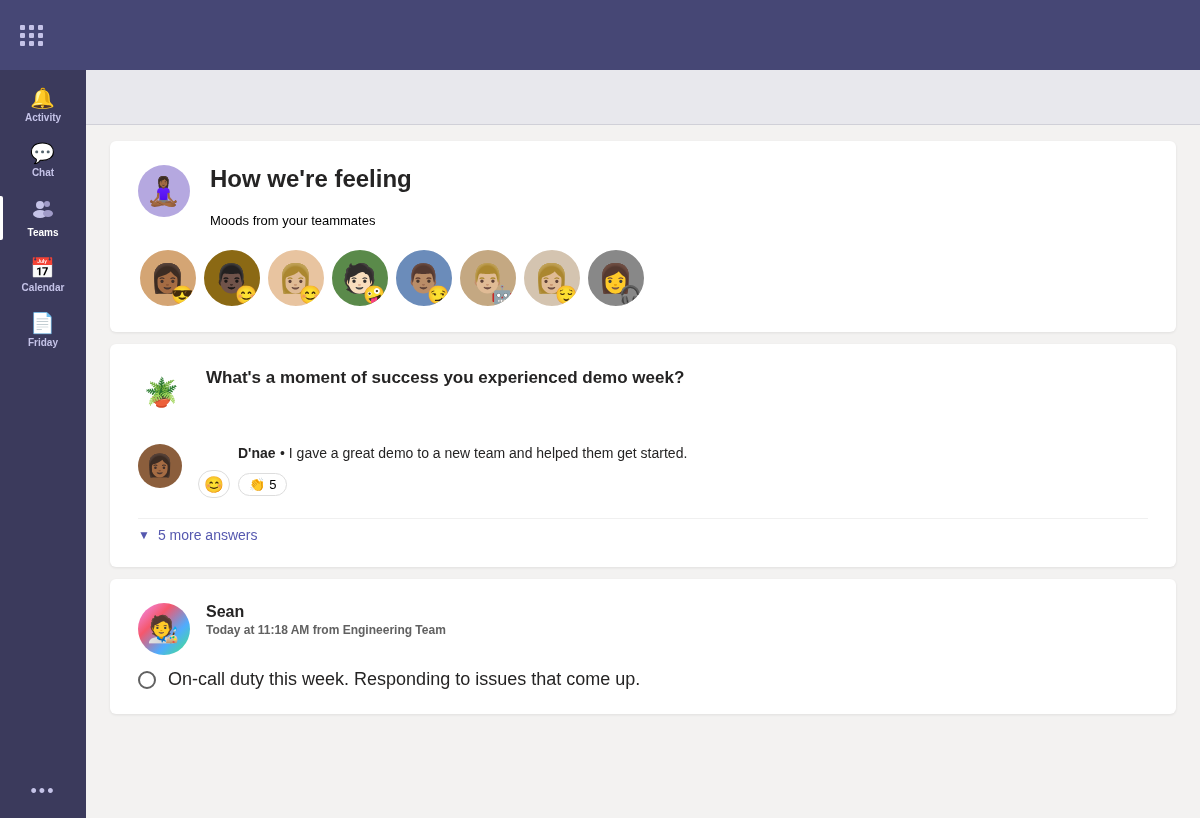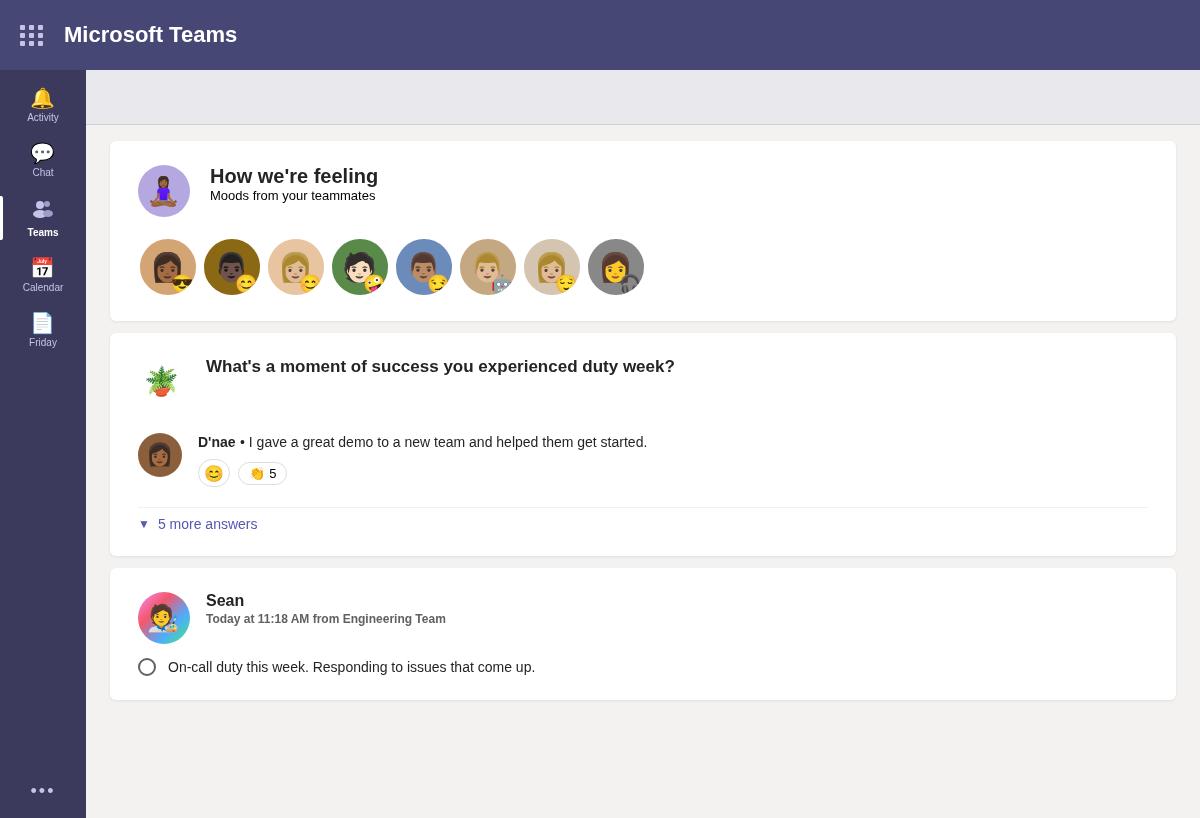--- a/index.html
+++ b/index.html
@@ -77,21 +77,21 @@
       width: 3px;
       background: white;
       border-radius: 0 2px 2px 0;
     }
     .sidebar-item .icon {
       font-size: 20px;
       line-height: 1;
     }
     .sidebar-item .label {
       font-size: 10px;
-      font-weight: 400;
+      font-weight: 700;
     }
     .sidebar-item.active .label { font-weight: 600; }
     .sidebar-dots {
       margin-top: auto;
       margin-bottom: 16px;
       color: #c5c3e8;
       font-size: 18px;
       letter-spacing: 2px;
       cursor: pointer;
     }
@@ -142,24 +142,24 @@
       height: 52px;
       border-radius: 50%;
       background: #b5a8e0;
       display: flex;
       align-items: center;
       justify-content: center;
       font-size: 28px;
       flex-shrink: 0;
     }
     .mood-title {
-      font-size: 20px;
+      font-size: 24px;
       font-weight: 600;
       color: #252424;
-      margin-bottom: 0;
+      margin-bottom: 20px;
     }
     .mood-subtitle {
       font-size: 13px;
       color: #000000;
     }
     .mood-avatars {
       display: flex;
       gap: 4px;
       flex-wrap: wrap;
     }
@@ -228,20 +228,21 @@
       font-size: 22px;
       flex-shrink: 0;
     }
     .answer-content {
       flex: 1;
     }
     .answer-author {
       font-weight: 600;
       color: #252424;
       font-size: 14px;
+      margin-left: 40px;
     }
     .answer-text {
       font-size: 14px;
       color: #252424;
       margin-top: 8px;
     }
     .answer-reactions {
       display: flex;
       align-items: center;
       gap: 8px;
@@ -321,21 +322,21 @@
       margin-top: 14px;
     }
     .radio-circle {
       width: 18px;
       height: 18px;
       border-radius: 50%;
       border: 2px solid #616161;
       flex-shrink: 0;
     }
     .sean-task {
-      font-size: 14px;
+      font-size: 18px;
       color: #252424;
     }
 
     
     .face-1 { background: #d4a574; }
     .face-2 { background: #8b6914; }
     .face-3 { background: #e8c4a0; }
     .face-4 { background: #5a8a4a; }
     .face-5 { background: #6b8cba; }
     .face-6 { background: #c4a882; }
@@ -350,21 +351,20 @@
     <span></span>
       <span></span>
       <span></span>
     <span></span>
       <span></span>
       <span></span>
     <span></span>
       <span></span>
       <span></span>
   </div>
-  <span class="header-title">Microsoft Teams</span>
 </div>
 
 <div class="main-layout">
 
   <nav class="sidebar">
     <div class="sidebar-item">
       <span class="icon">🔔</span>
       <span class="label">Activity</span>
     </div>
     <div class="sidebar-item">
@@ -442,21 +442,21 @@
             <span style="font-size:28px">👩</span>
             <span class="emoji-overlay">🎧</span>
           </div>
         </div>
       </div>
 
       <div class="card">
         <div class="question-card-header">
           <div class="question-icon">🪴</div>
           <div>
-            <div class="question-title">What's a moment of success you experienced duty week?</div>
+            <div class="question-title">What's a moment of success you experienced demo week?</div>
           </div>
         </div>
 
         <div class="answer-row">
           <div class="answer-avatar">
             <span style="font-size:22px">👩🏾</span>
           </div>
           <div class="answer-content">
             <span class="answer-author">D'nae</span>
             <span class="answer-text"> • <span>I gave a great demo to a new team and helped them get started.</span></span>

